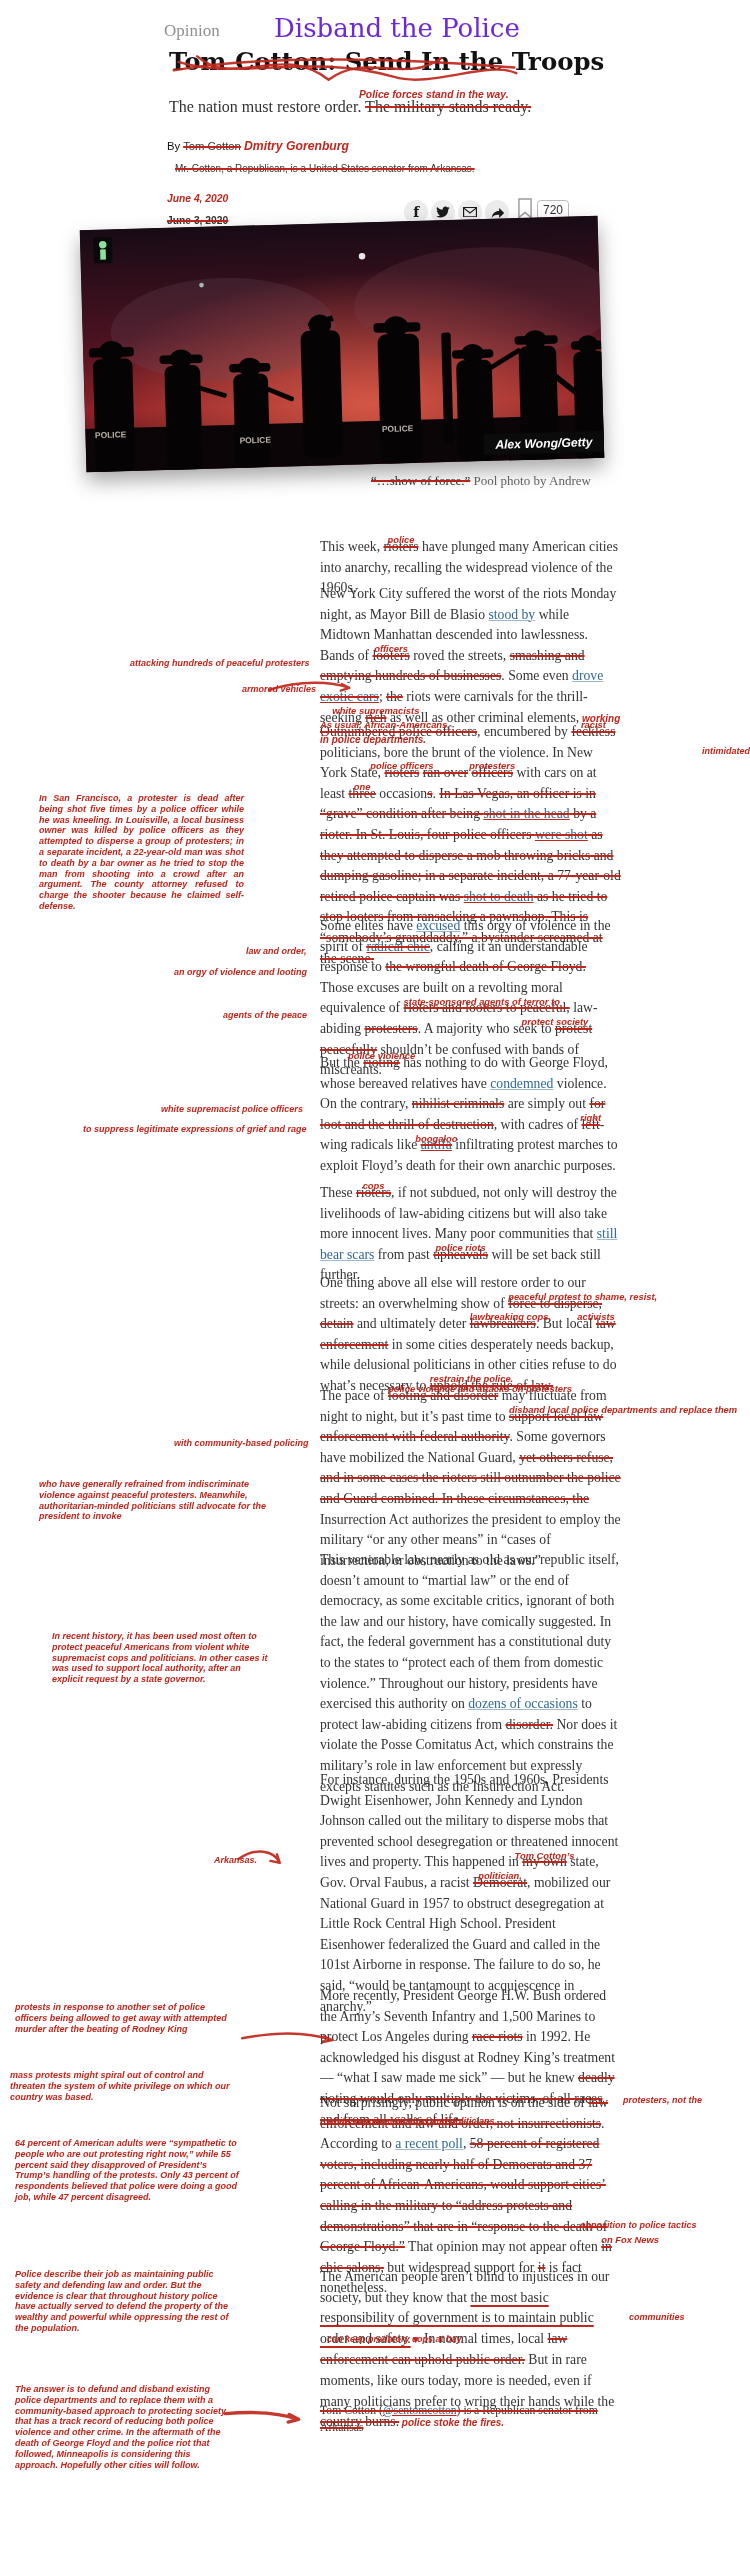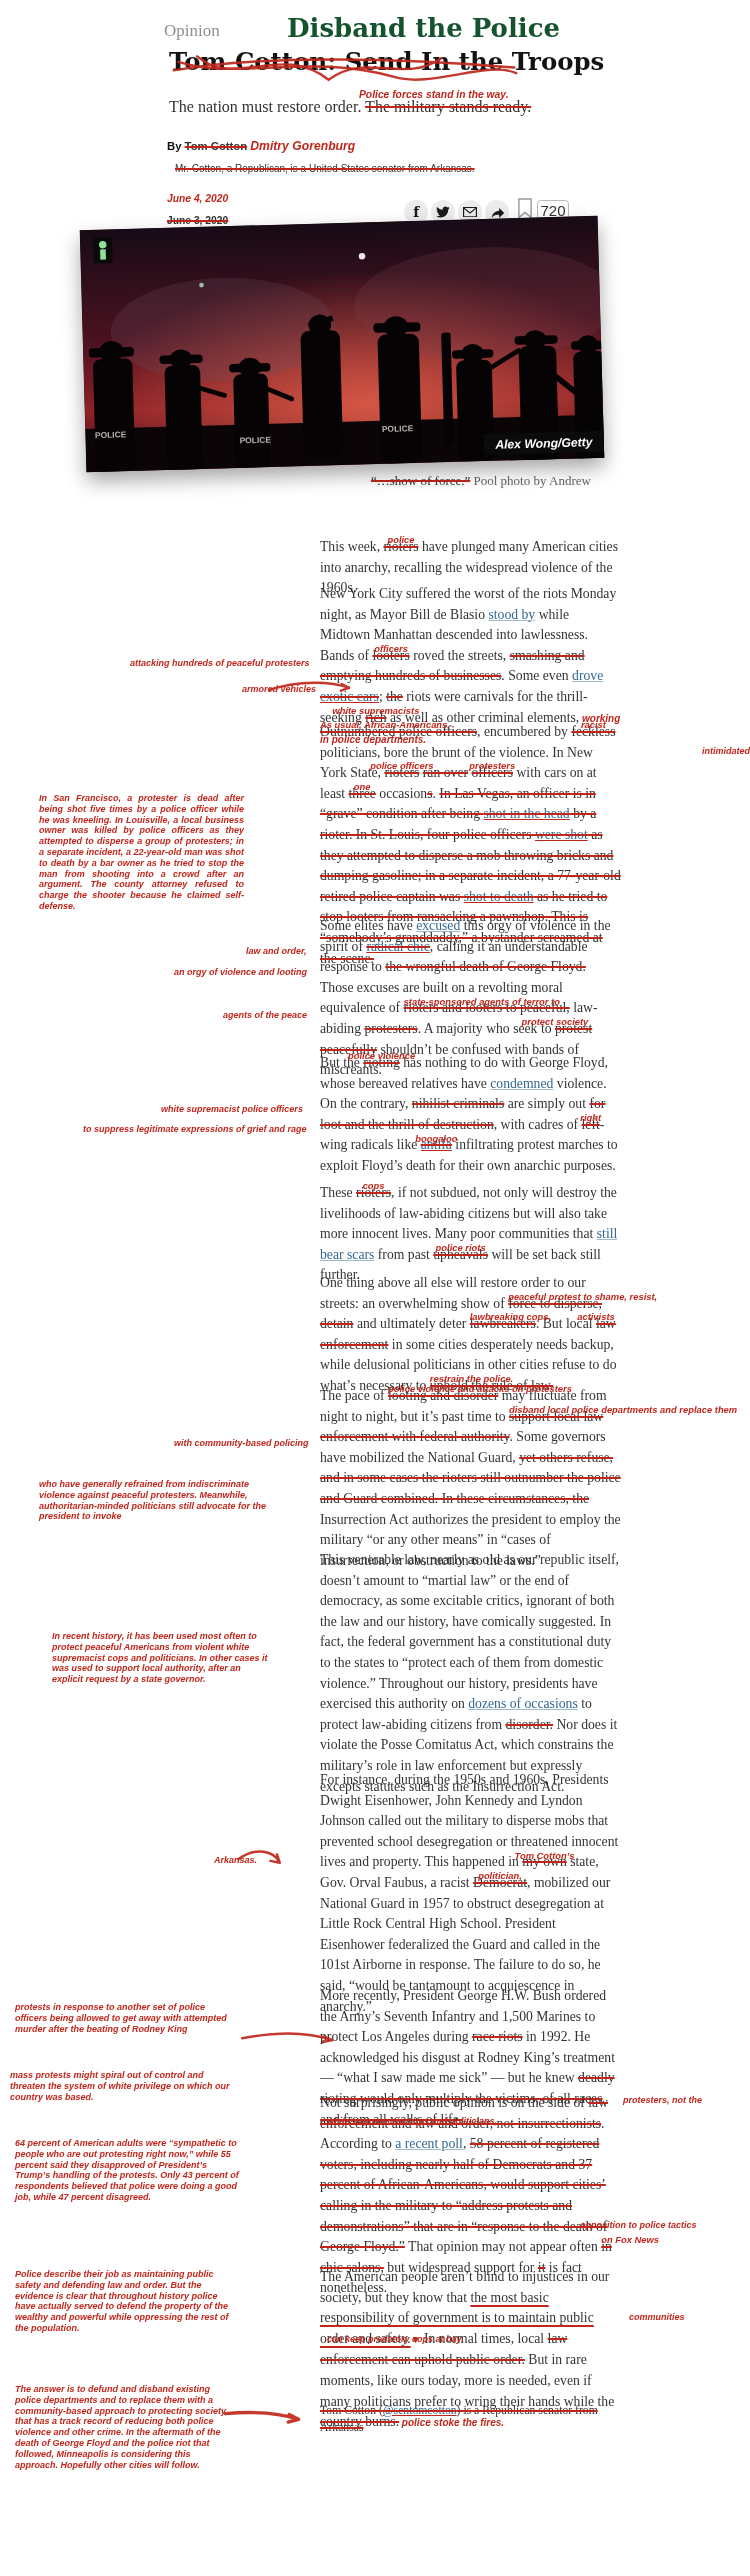--- a/index.html
+++ b/index.html
@@ -1,43 +1,43 @@
 <!DOCTYPE html>
 <html style="font-size:15px"><head>
 <meta charset="utf-8">
 <style>
   html,body{margin:0;padding:0;background:#fff;}
   #page{position:relative;width:751px;height:2576px;background:#fff;overflow:hidden;
         font-family:"Liberation Serif",serif;color:#333;}
   
   .opinion{position:absolute;left:164px;top:20.6px;font-size:17px;color:#8f8f8f;}
-  .disband{position:absolute;left:287px;top:13px;font-size:26px;font-weight:bold;color:#14532d;
+  .disband{position:absolute;left:274px;top:13px;font-size:26px;font-weight:normal;color:#6d28d9;
            font-family:"DejaVu Serif",serif;white-space:nowrap;}
   .headline{position:absolute;left:169px;top:47px;margin:0;font-size:24.4px;font-weight:bold;color:#121212;
             font-family:"DejaVu Serif",serif;white-space:nowrap;}
   .dek{position:absolute;left:169px;top:98px;font-size:16px;color:#333;white-space:nowrap;}
   .byline{position:absolute;left:167px;top:139px;font-family:"Liberation Sans",sans-serif;font-size:11.3px;}
-  .byname{font-weight:bold;color:#121212;}
+  .byname{font-weight:normal;color:#121212;}
   .redname{font-style:italic;font-weight:bold;color:#c0271c;font-size:12.2px;}
   .bioline{position:absolute;left:167px;top:154px;width:394px;font-family:"Liberation Sans",sans-serif;
            font-size:10px;color:#555;padding-left:8px;}
   .biored{position:absolute;left:167px;top:167px;width:375px;font-family:"Liberation Sans",sans-serif;
           font-size:10px;font-weight:bold;font-style:italic;color:#c0271c;line-height:12.2px;}
   .datered{position:absolute;left:167px;top:193px;font-family:"Liberation Sans",sans-serif;
            font-size:10.3px;font-weight:bold;font-style:italic;color:#c0271c;}
   .dateold{position:absolute;left:167px;top:206px;font-family:"Liberation Sans",sans-serif;
            font-size:10.3px;font-weight:bold;color:#a66;}
   
   .socbtn{position:absolute;top:200px;width:24.4px;height:24.4px;border-radius:50%;background:#ececec;
           display:flex;align-items:center;justify-content:center;cursor:pointer;}
   .socbtn svg{display:block;}
   .fglyph{font-family:"DejaVu Serif",serif;font-weight:bold;font-size:14px;color:#1a1a1a;}
   .bookmark{position:absolute;left:518px;top:198px;cursor:pointer;}
   .countpill{position:absolute;left:537px;top:200px;width:30px;height:18px;border:0.9px solid #bbb;
-             border-radius:3.8px;font-family:"Liberation Sans",sans-serif;font-size:15px;color:#333;
+             border-radius:3.8px;font-family:"Liberation Sans",sans-serif;font-size:12px;color:#333;
              display:flex;align-items:center;justify-content:center;cursor:pointer;}
   
   .photo{position:absolute;left:83px;top:223px;width:518px;height:242px;transform:rotate(-1.6deg);
          transform-origin:center;box-shadow:0 9.4px 20.6px rgba(0,0,0,.35);overflow:hidden;z-index:3;background:#1a0c12;}
   .credit{position:absolute;right:0;bottom:5.6px;background:#0b0b0b;color:#fff;
           font-family:"Liberation Sans",sans-serif;font-style:italic;font-weight:bold;font-size:12.2px;
           padding:3.8px 11.3px;}
   .caption{position:absolute;left:371px;top:473px;z-index:1;font-size:13px;color:#666;}
   
   .para{position:absolute;left:320px;width:302px;font-size:13.7px;line-height:20.6px;color:#333;}

